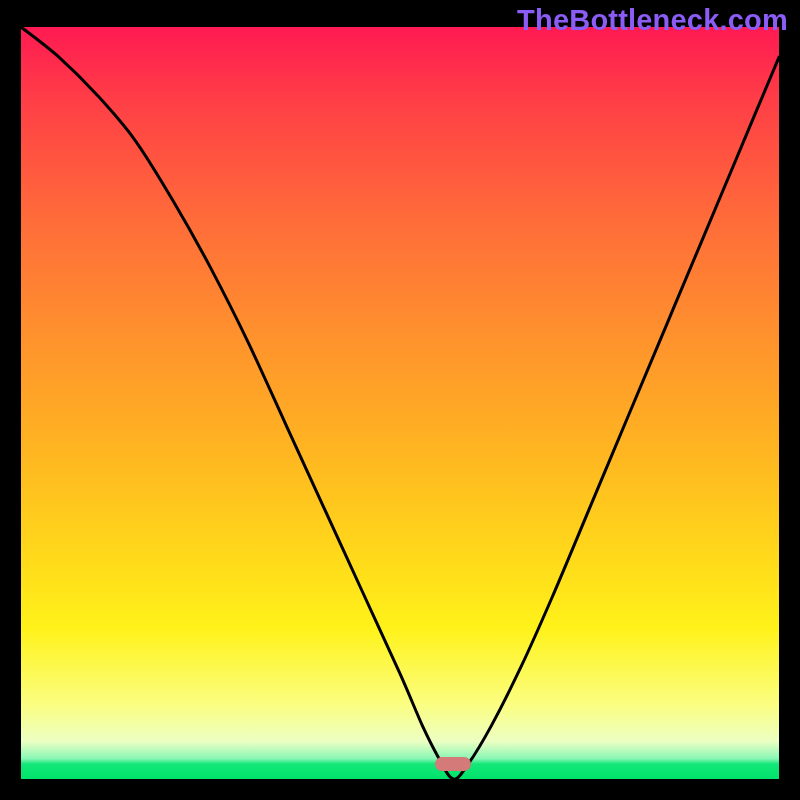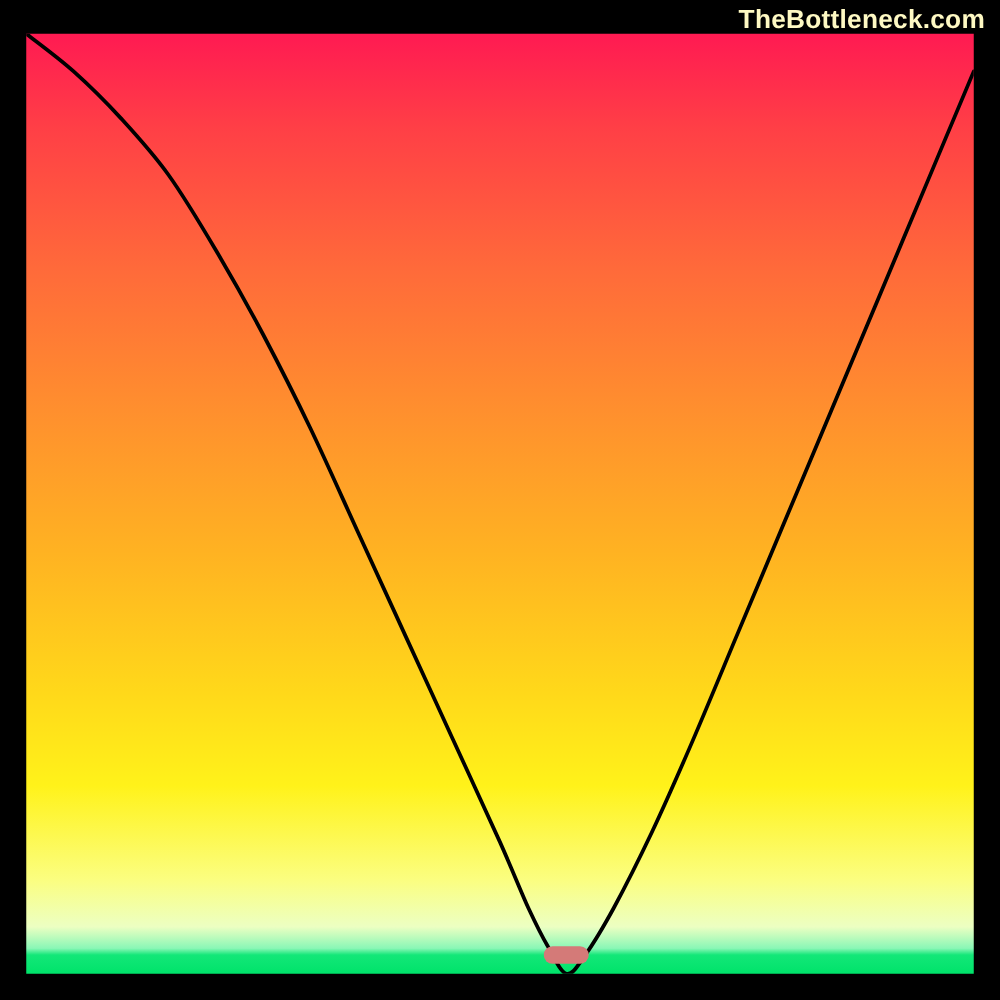--- a/index.html
+++ b/index.html
@@ -14,22 +14,22 @@
   .frame {
     position: relative;
     width: 800px;
     height: 800px;
     background: #000;
   }
   .watermark {
     position: absolute;
     top: 4px;
     right: 12px;
-    color: #fef9c3;
-    font-size: 21px;
+    color: #8b5cf6;
+    font-size: 29px;
     font-weight: 600;
     letter-spacing: 0.2px;
     font-family: Arial, Helvetica, sans-serif;
     z-index: 10;
   }
   .plot {
     position: absolute;
     left: 21px;
     top: 27px;
     width: 758px;

